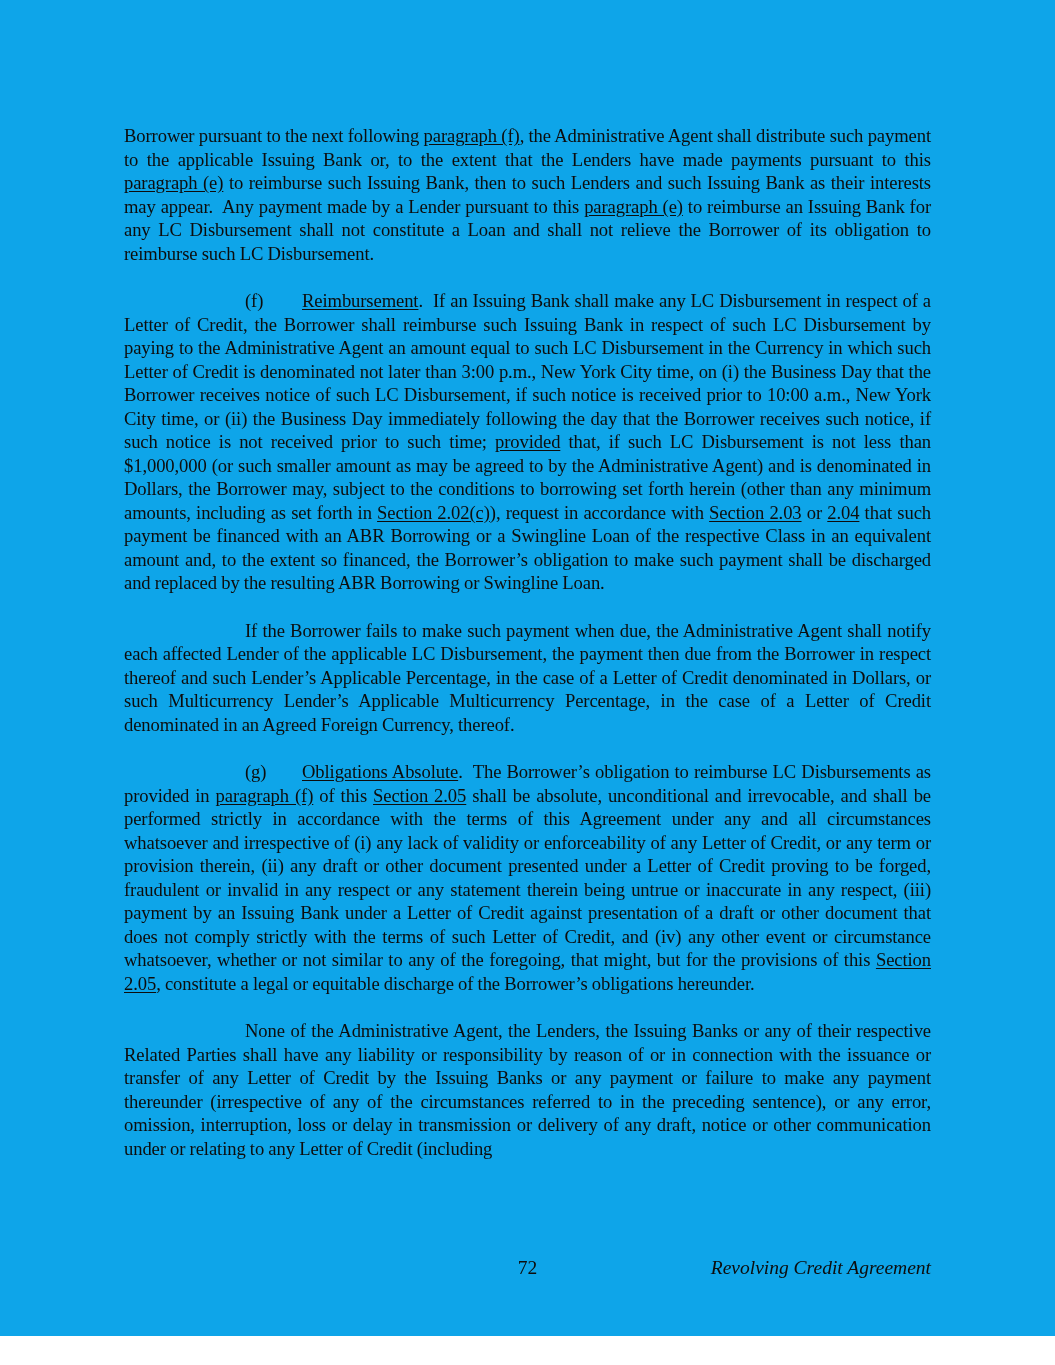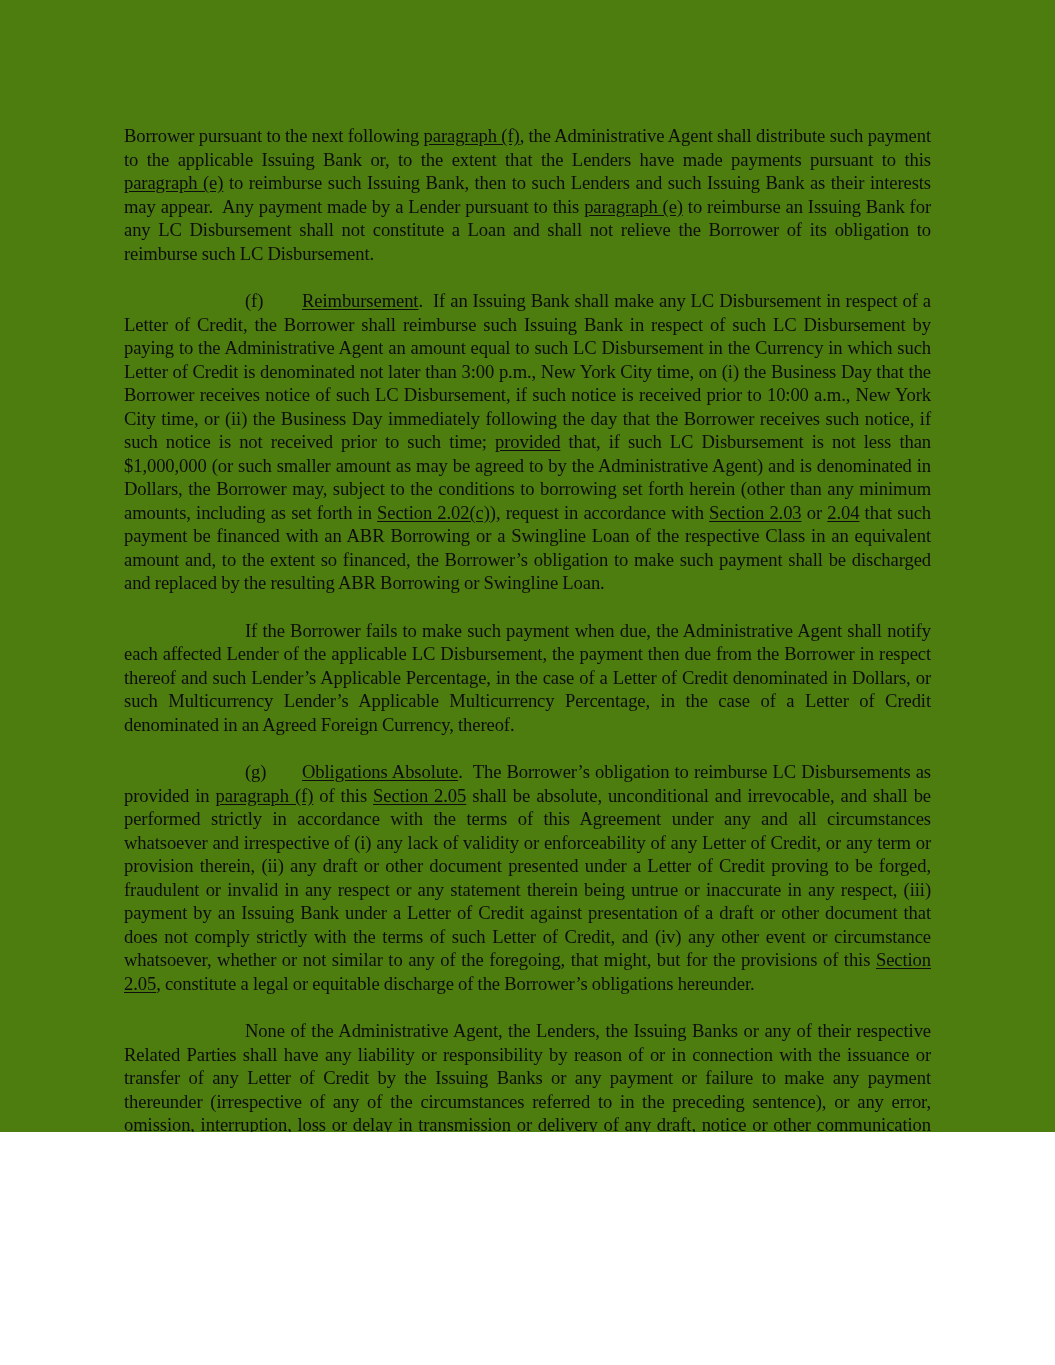--- a/index.html
+++ b/index.html
@@ -3,22 +3,22 @@
 <meta charset="utf-8">
 <style>
   html, body {
     margin: 0;
     padding: 0;
     background: #ffffff;
   }
   .page {
     position: relative;
     width: 1055px;
-    height: 1132px;
-    background: #4d7c0f;
+    height: 1336px;
+    background: #0ea5e9;
     color: #0d0d0d;
     font-family: "Liberation Serif", "DejaVu Serif", serif;
     overflow: hidden;
   }
   .content {
     position: absolute;
     left: 124px;
     top: 124px;
     width: 807px;
   }
@@ -69,13 +69,17 @@
 
 <div class="page">
   <div class="content">
     <p class="para"><span>Borrower pursuant to the next following </span><span class="u">paragraph (f)</span><span>, the Administrative Agent shall distribute such payment to the applicable Issuing Bank or, to the extent that the Lenders have made payments pursuant to this </span><span class="u">paragraph (e)</span><span> to reimburse such Issuing Bank, then to such Lenders and such Issuing Bank as their interests may appear.&nbsp; Any payment made by a Lender pursuant to this </span><span class="u">paragraph (e)</span><span> to reimburse an Issuing Bank for any LC Disbursement shall not constitute a Loan and shall not relieve the Borrower of its obligation to reimburse such LC Disbursement.</span></p>
     <p class="para indent"><span class="plabel">(f)</span><span class="u">Reimbursement</span><span>.&nbsp; If an Issuing Bank shall make any LC Disbursement in respect of a Letter of Credit, the Borrower shall reimburse such Issuing Bank in respect of such LC Disbursement by paying to the Administrative Agent an amount equal to such LC Disbursement in the Currency in which such Letter of Credit is denominated not later than 3:00 p.m., New York City time, on (i) the Business Day that the Borrower receives notice of such LC Disbursement, if such notice is received prior to 10:00 a.m., New York City time, or (ii) the Business Day immediately following the day that the Borrower receives such notice, if such notice is not received prior to such time; </span><span class="u">provided</span><span> that, if such LC Disbursement is not less than $1,000,000 (or such smaller amount as may be agreed to by the Administrative Agent) and is denominated in Dollars, the Borrower may, subject to the conditions to borrowing set forth herein (other than any minimum amounts, including as set forth in </span><span class="u">Section 2.02(c)</span><span>), request in accordance with </span><span class="u">Section 2.03</span><span> or </span><span class="u">2.04</span><span> that such payment be financed with an ABR Borrowing or a Swingline Loan of the respective Class in an equivalent amount and, to the extent so financed, the Borrower’s obligation to make such payment shall be discharged and replaced by the resulting ABR Borrowing or Swingline Loan.</span></p>
     <p class="para indent"><span>If the Borrower fails to make such payment when due, the Administrative Agent shall notify each affected Lender of the applicable LC Disbursement, the payment then due from the Borrower in respect thereof and such Lender’s Applicable Percentage, in the case of a Letter of Credit denominated in Dollars, or such Multicurrency Lender’s Applicable Multicurrency Percentage, in the case of a Letter of Credit denominated in an Agreed Foreign Currency, thereof.</span></p>
     <p class="para indent"><span class="plabel">(g)</span><span class="u">Obligations Absolute</span><span>.&nbsp; The Borrower’s obligation to reimburse LC Disbursements as provided in </span><span class="u">paragraph (f)</span><span> of this </span><span class="u">Section 2.05</span><span> shall be absolute, unconditional and irrevocable, and shall be performed strictly in accordance with the terms of this Agreement under any and all circumstances whatsoever and irrespective of (i) any lack of validity or enforceability of any Letter of Credit, or any term or provision therein, (ii) any draft or other document presented under a Letter of Credit proving to be forged, fraudulent or invalid in any respect or any statement therein being untrue or inaccurate in any respect, (iii) payment by an Issuing Bank under a Letter of Credit against presentation of a draft or other document that does not comply strictly with the terms of such Letter of Credit, and (iv) any other event or circumstance whatsoever, whether or not similar to any of the foregoing, that might, but for the provisions of this </span><span class="u">Section 2.05</span><span>, constitute a legal or equitable discharge of the Borrower’s obligations hereunder.</span></p>
     <p class="para indent"><span>None of the Administrative Agent, the Lenders, the Issuing Banks or any of their respective Related Parties shall have any liability or responsibility by reason of or in connection with the issuance or transfer of any Letter of Credit by the Issuing Banks or any payment or failure to make any payment thereunder (irrespective of any of the circumstances referred to in the preceding sentence), or any error, omission, interruption, loss or delay in transmission or delivery of any draft, notice or other communication under or relating to any Letter of Credit (including</span></p>
   </div>
 
+  <div class="footer">
+    <span class="pagenum">72</span>
+    <span class="doctitle">Revolving Credit Agreement</span>
+  </div>
 </div>
 
 </body></html>

